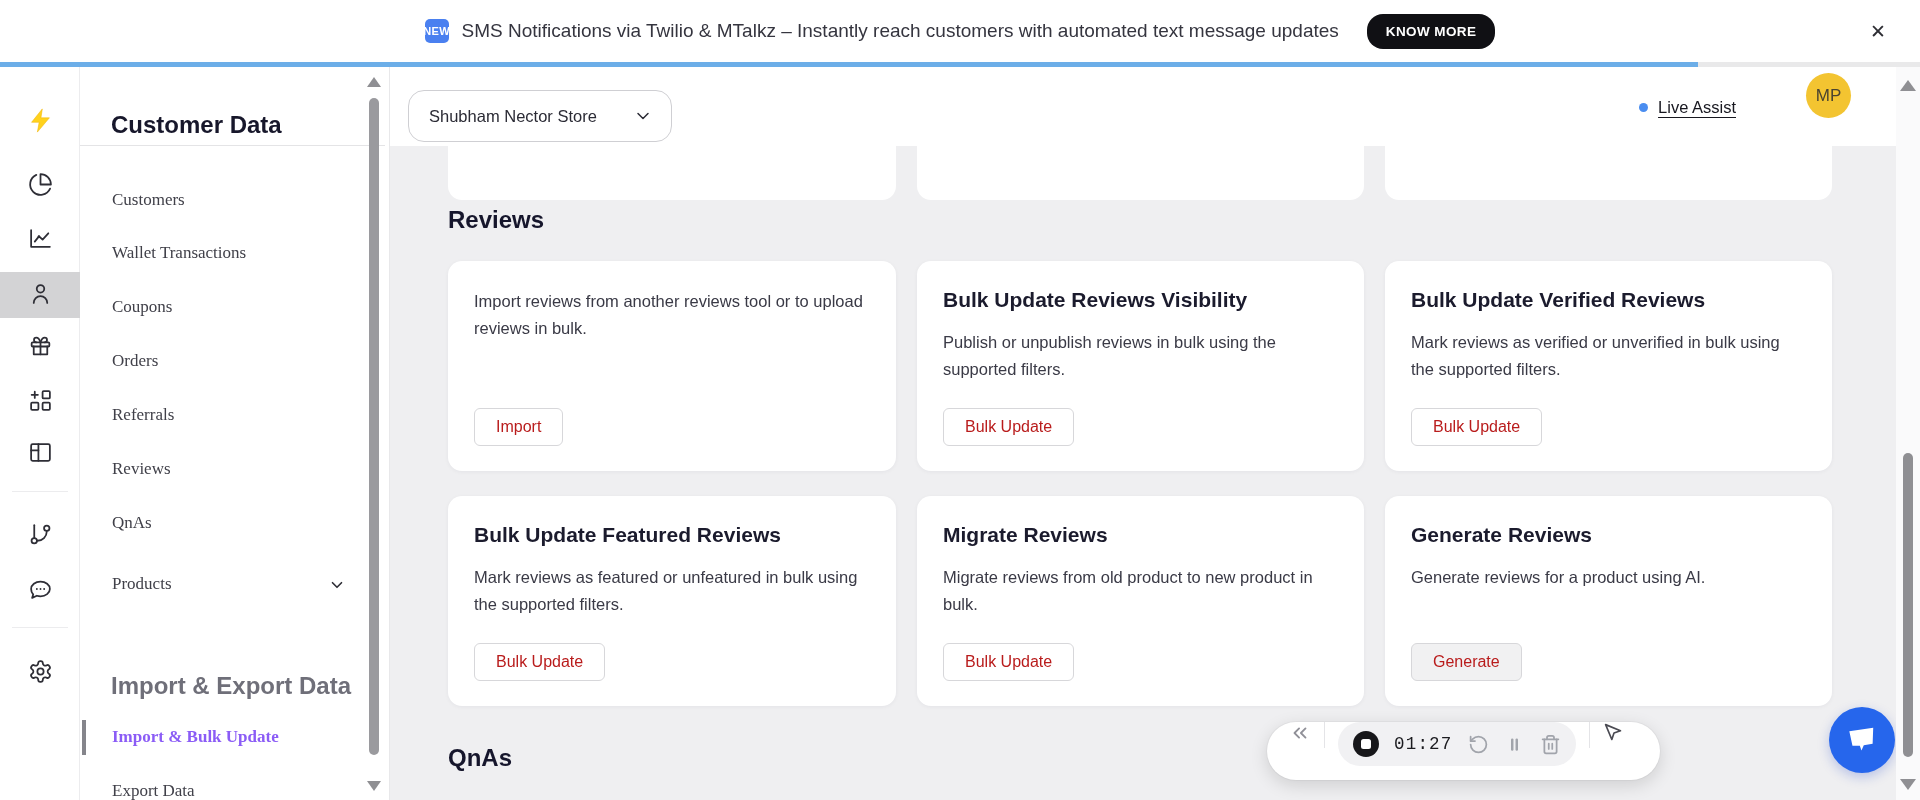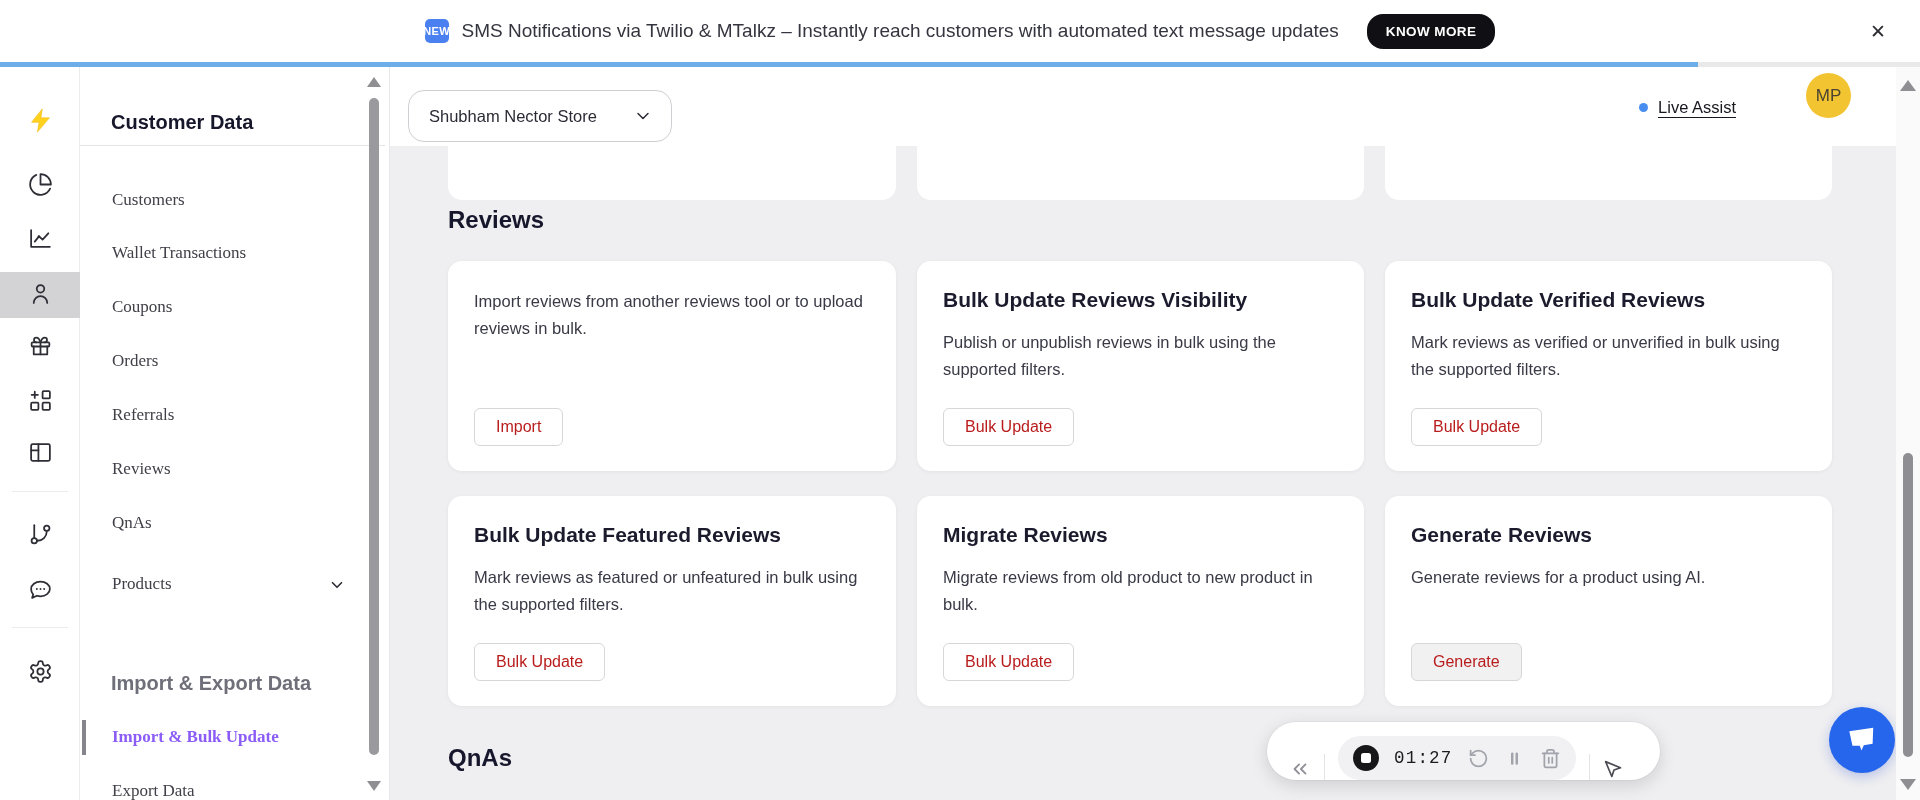--- a/index.html
+++ b/index.html
@@ -32,21 +32,21 @@
           border-right: 1px solid #ececee; }
   .rail-item { position: absolute; left: 0; width: 80px; height: 46px; display: flex;
                align-items: center; justify-content: center; color: #2e2e36; cursor: pointer; }
   .rail-item svg { width: 25px; height: 25px; }
   .rail-active-band { position: absolute; left: 0; top: 205px; width: 80px; height: 46px; background: #d3d3d5; }
   .rail-divider { position: absolute; left: 12px; width: 56px; height: 1px; background: #ececee; }
 
   
   .nav { position: absolute; left: 80px; top: 0; width: 310px; height: 733px; background: #fff;
          border-right: 1px solid #e8e8ea; overflow: hidden; }
-  .nav-title { position: absolute; left: 31px; font-size: 20px; font-weight: 700; color: #17172b; }
+  .nav-title { position: absolute; left: 31px; font-size: 24px; font-weight: 700; color: #17172b; }
   .nav-sep { position: absolute; left: 0; top: 78px; width: 305px; height: 1px; background: #e4e4e6; }
   .nav-item { position: absolute; left: 32px; height: 24px; display: flex; align-items: center;
               font-size: 17px; color: #404049; cursor: pointer; white-space: nowrap; font-family: Liberation Serif, serif; }
   .nav-item.active { font-weight: 700; color: #8b5cf6; }
   .nav-title.muted { color: #6f6f79; }
   .active-bar { position: absolute; left: 2px; top: 653px; width: 4px; height: 35px; background: #85858b; }
   .products-chevron { position: absolute; left: 248px; top: 509px; color: #2e2e36; cursor: pointer; }
   .products-chevron svg { width: 18px; height: 18px; }
 
   
@@ -86,21 +86,21 @@
   .card h3 { font-size: 21px; font-weight: 700; color: #1b1b2d; margin-bottom: 17px; }
   .card p { font-size: 16.5px; line-height: 1.62; color: #3a3a46; max-width: 392px; }
   .card-btn { position: absolute; left: 26px; bottom: 25px; background: #fff; border: 1px solid #d7d7da;
               border-radius: 6px; font-family: inherit; font-size: 16px; color: #b91c1c;
               padding: 9px 21px; cursor: pointer; }
   .card-btn.muted { background: #f1f1f2; }
 
   
   .recorder { position: absolute; left: 877px; top: 655px; width: 393px; height: 58px; background: #fff;
               border-radius: 29px; box-shadow: 0 5px 18px rgba(0,0,0,.14), 0 0 0 1px rgba(0,0,0,.03);
-              display: flex; align-items: flex-end; padding: 0 22px; }
+              display: flex; align-items: flex-start; padding: 0 22px; }
   .rec-collapse { color: #909098; display: flex; cursor: pointer; }
   .rec-collapse svg { width: 22px; height: 22px; }
   .rec-div { width: 1px; height: 26px; background: #e4e4e7; margin: 0 13px; }
   .rec-pill { height: 44px; background: #f1f1f3; border-radius: 22px; display: flex; align-items: center;
               padding: 0 15px; gap: 15px; }
   .stop-btn { width: 26px; height: 26px; border-radius: 50%; background: #17171a; border: none;
               display: flex; align-items: center; justify-content: center; cursor: pointer; }
   .stop-square { width: 10px; height: 10px; border-radius: 2.5px; background: #fff; }
   .rec-timer { font-size: 17.5px; font-weight: 500; letter-spacing: 1.2px; color: #1b1b1f;
                font-family: "Liberation Mono", monospace; }

